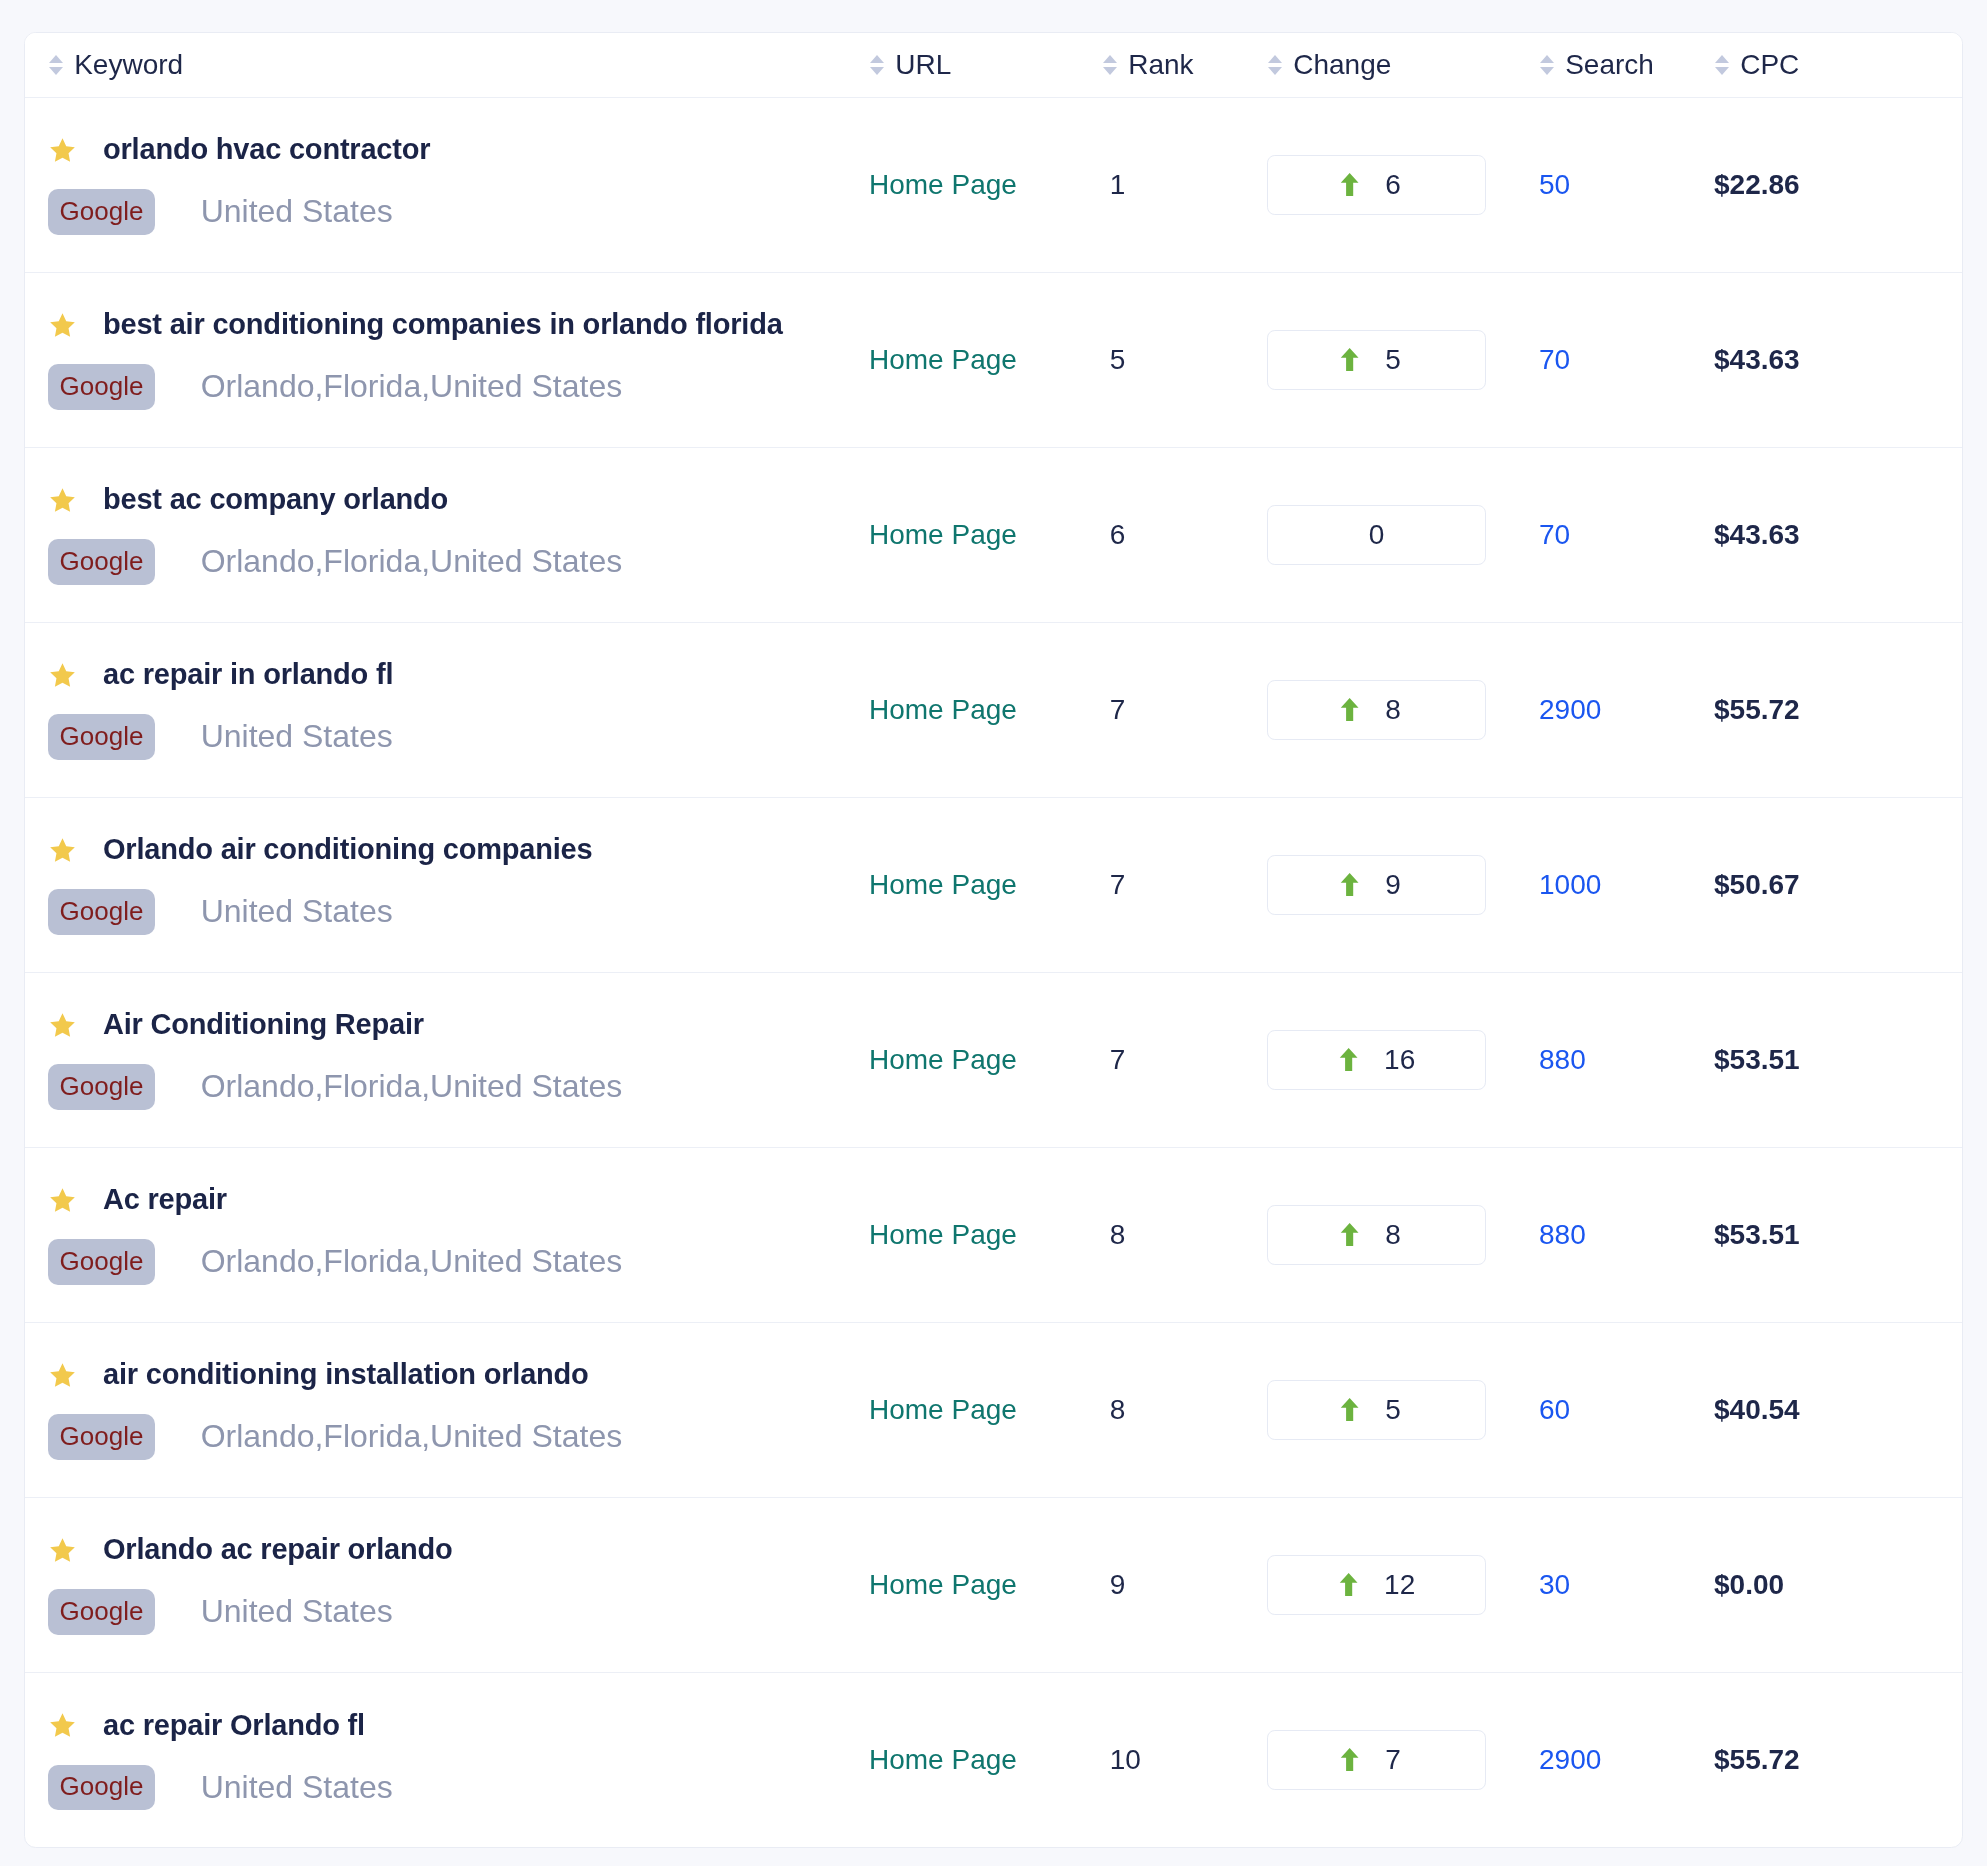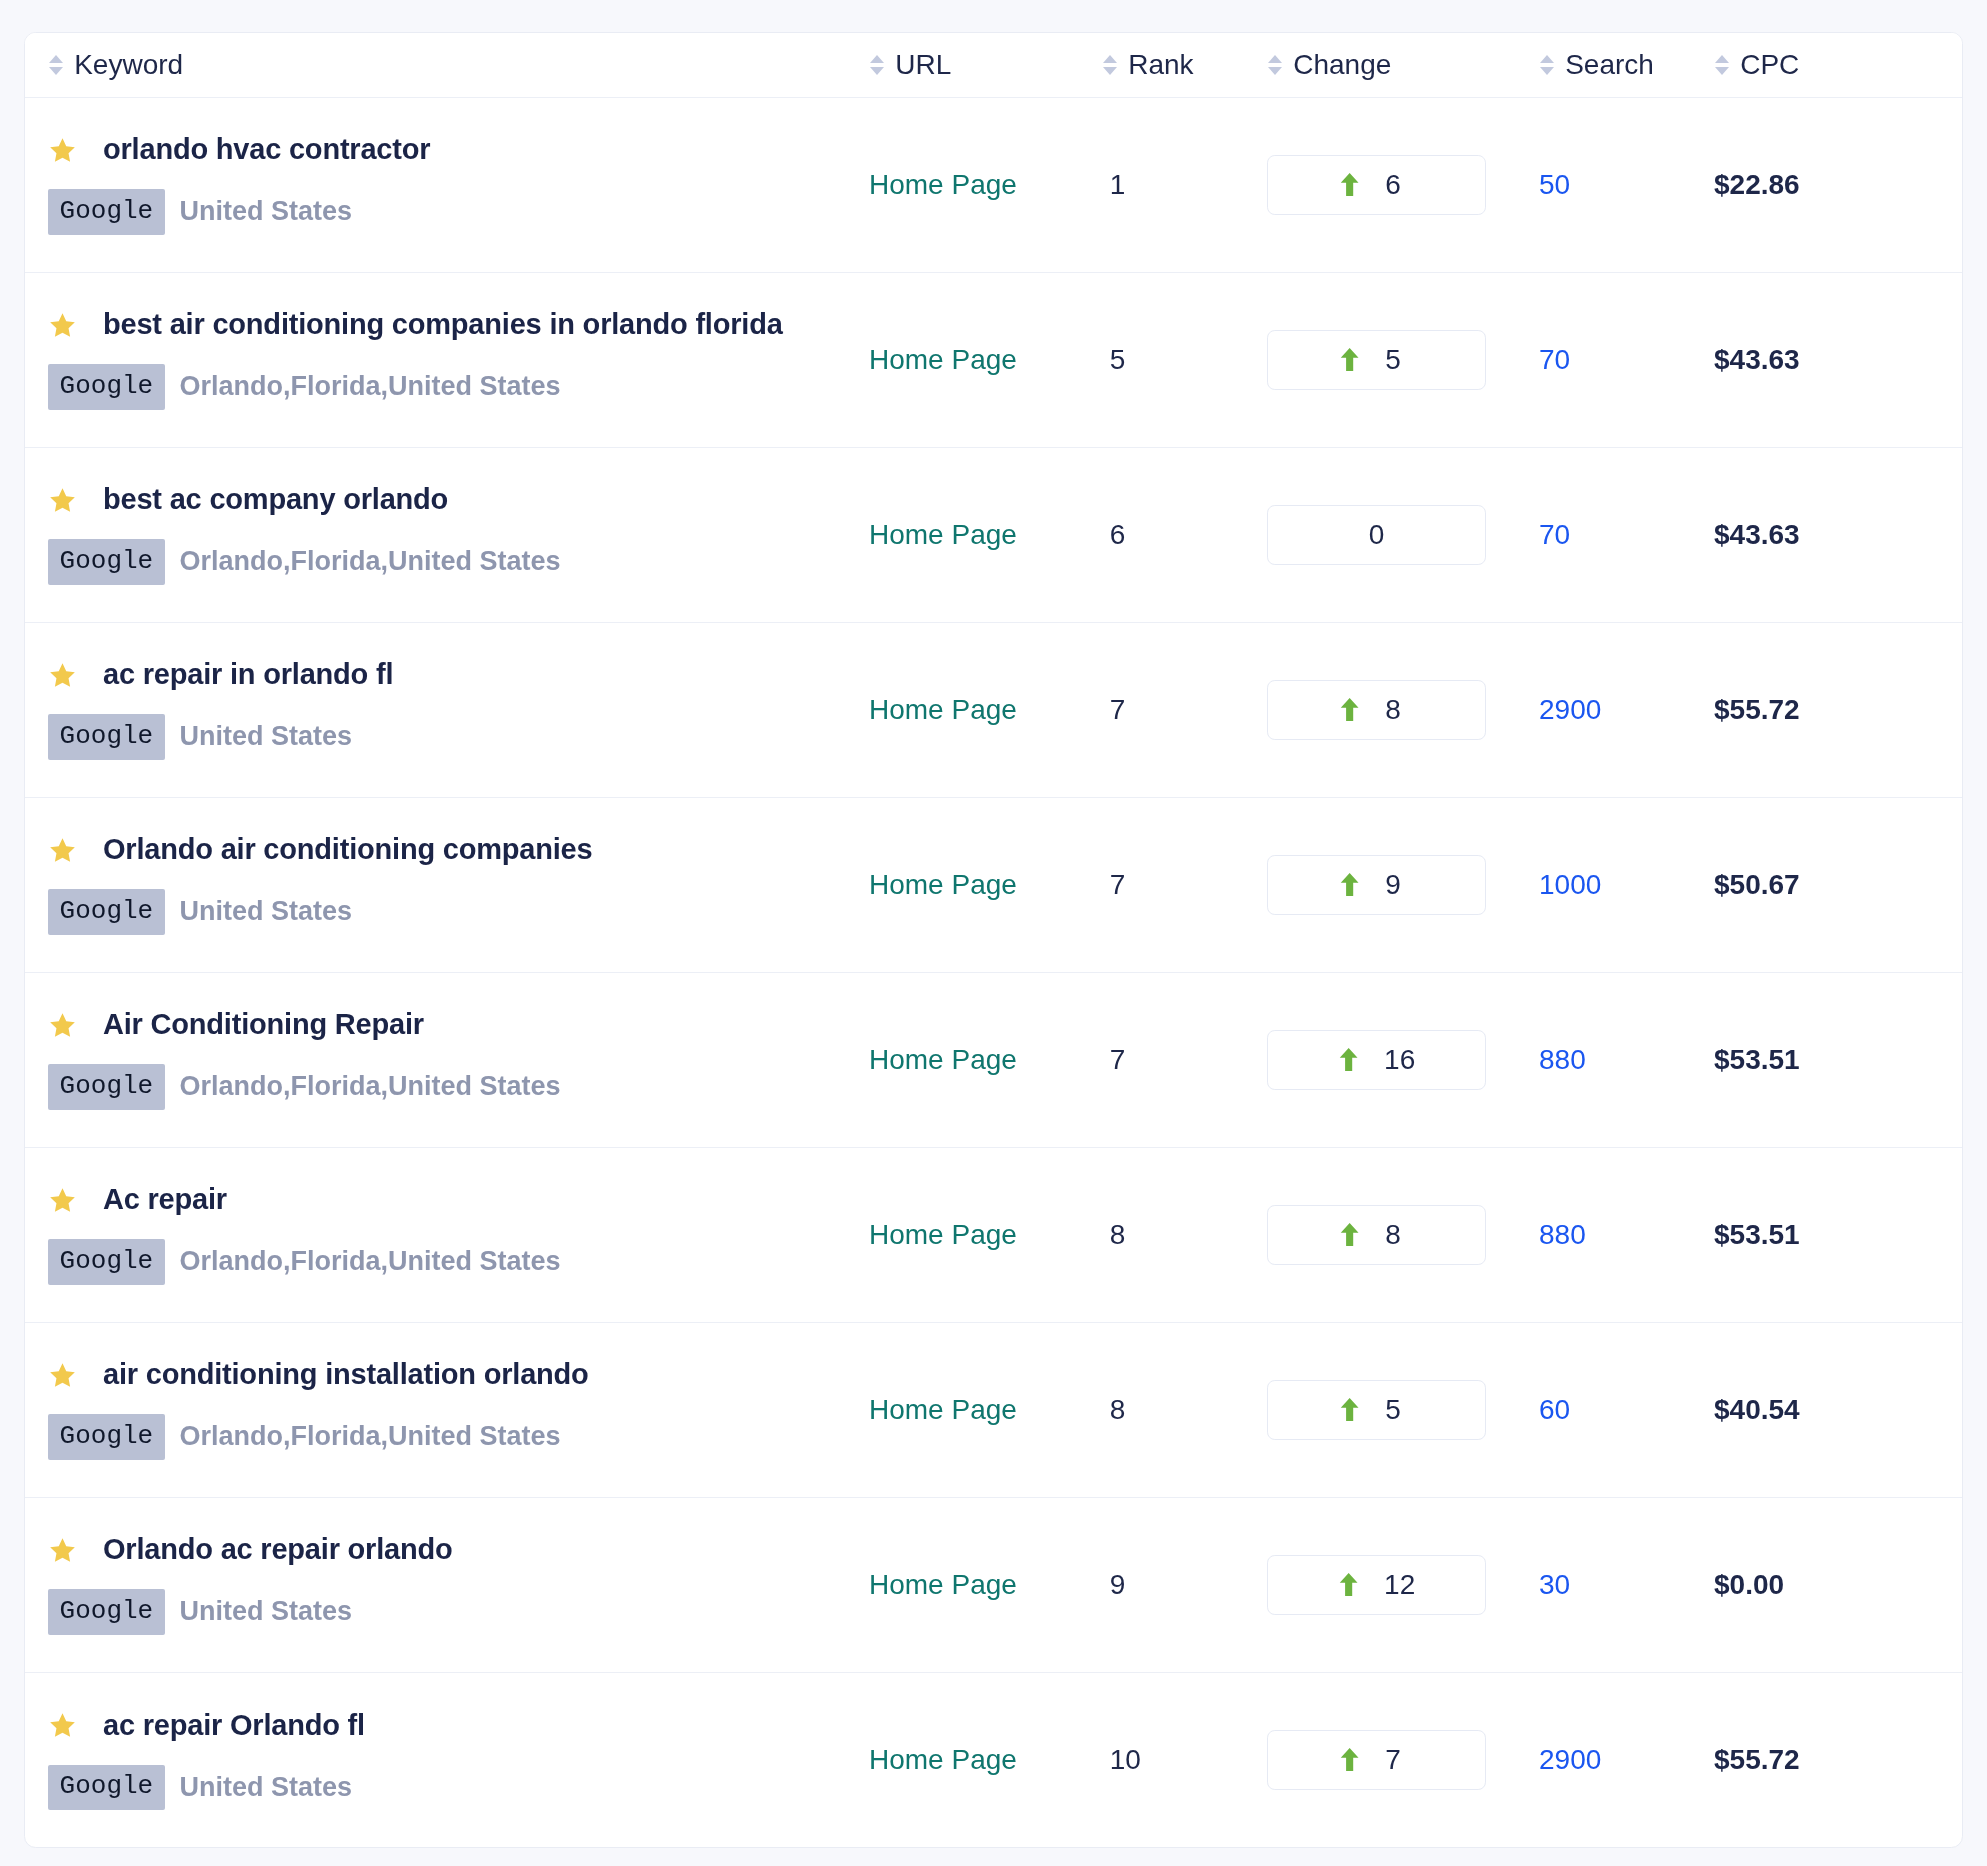--- a/index.html
+++ b/index.html
@@ -118,33 +118,33 @@
 
   .meta-line {
     display: flex;
     align-items: center;
     gap: 14.6px;
   }
 
   .engine-badge {
     display: inline-block;
     background: #b9c0d4;
-    color: #0f172a;
+    color: #7f1d1d;
     font-size: 26px;
     font-weight: 400;
     line-height: 1;
     padding: 8.7px 11.6px 10.7px 11.6px;
-    border-radius: 2px;
-    font-family: Liberation Mono, monospace;
+    border-radius: 10px;
   }
 
   .location-text {
-    font-size: 27px;
+    font-size: 32px;
     color: #8e96ae;
-    font-weight: 700;
+    font-weight: 400;
+    margin-left: 31px;
   }
 
   
   .url-cell { text-align: left; }
   .url-link {
     color: #0f766e;
     font-size: 28px;
     text-decoration: none;
     cursor: pointer;
   }

